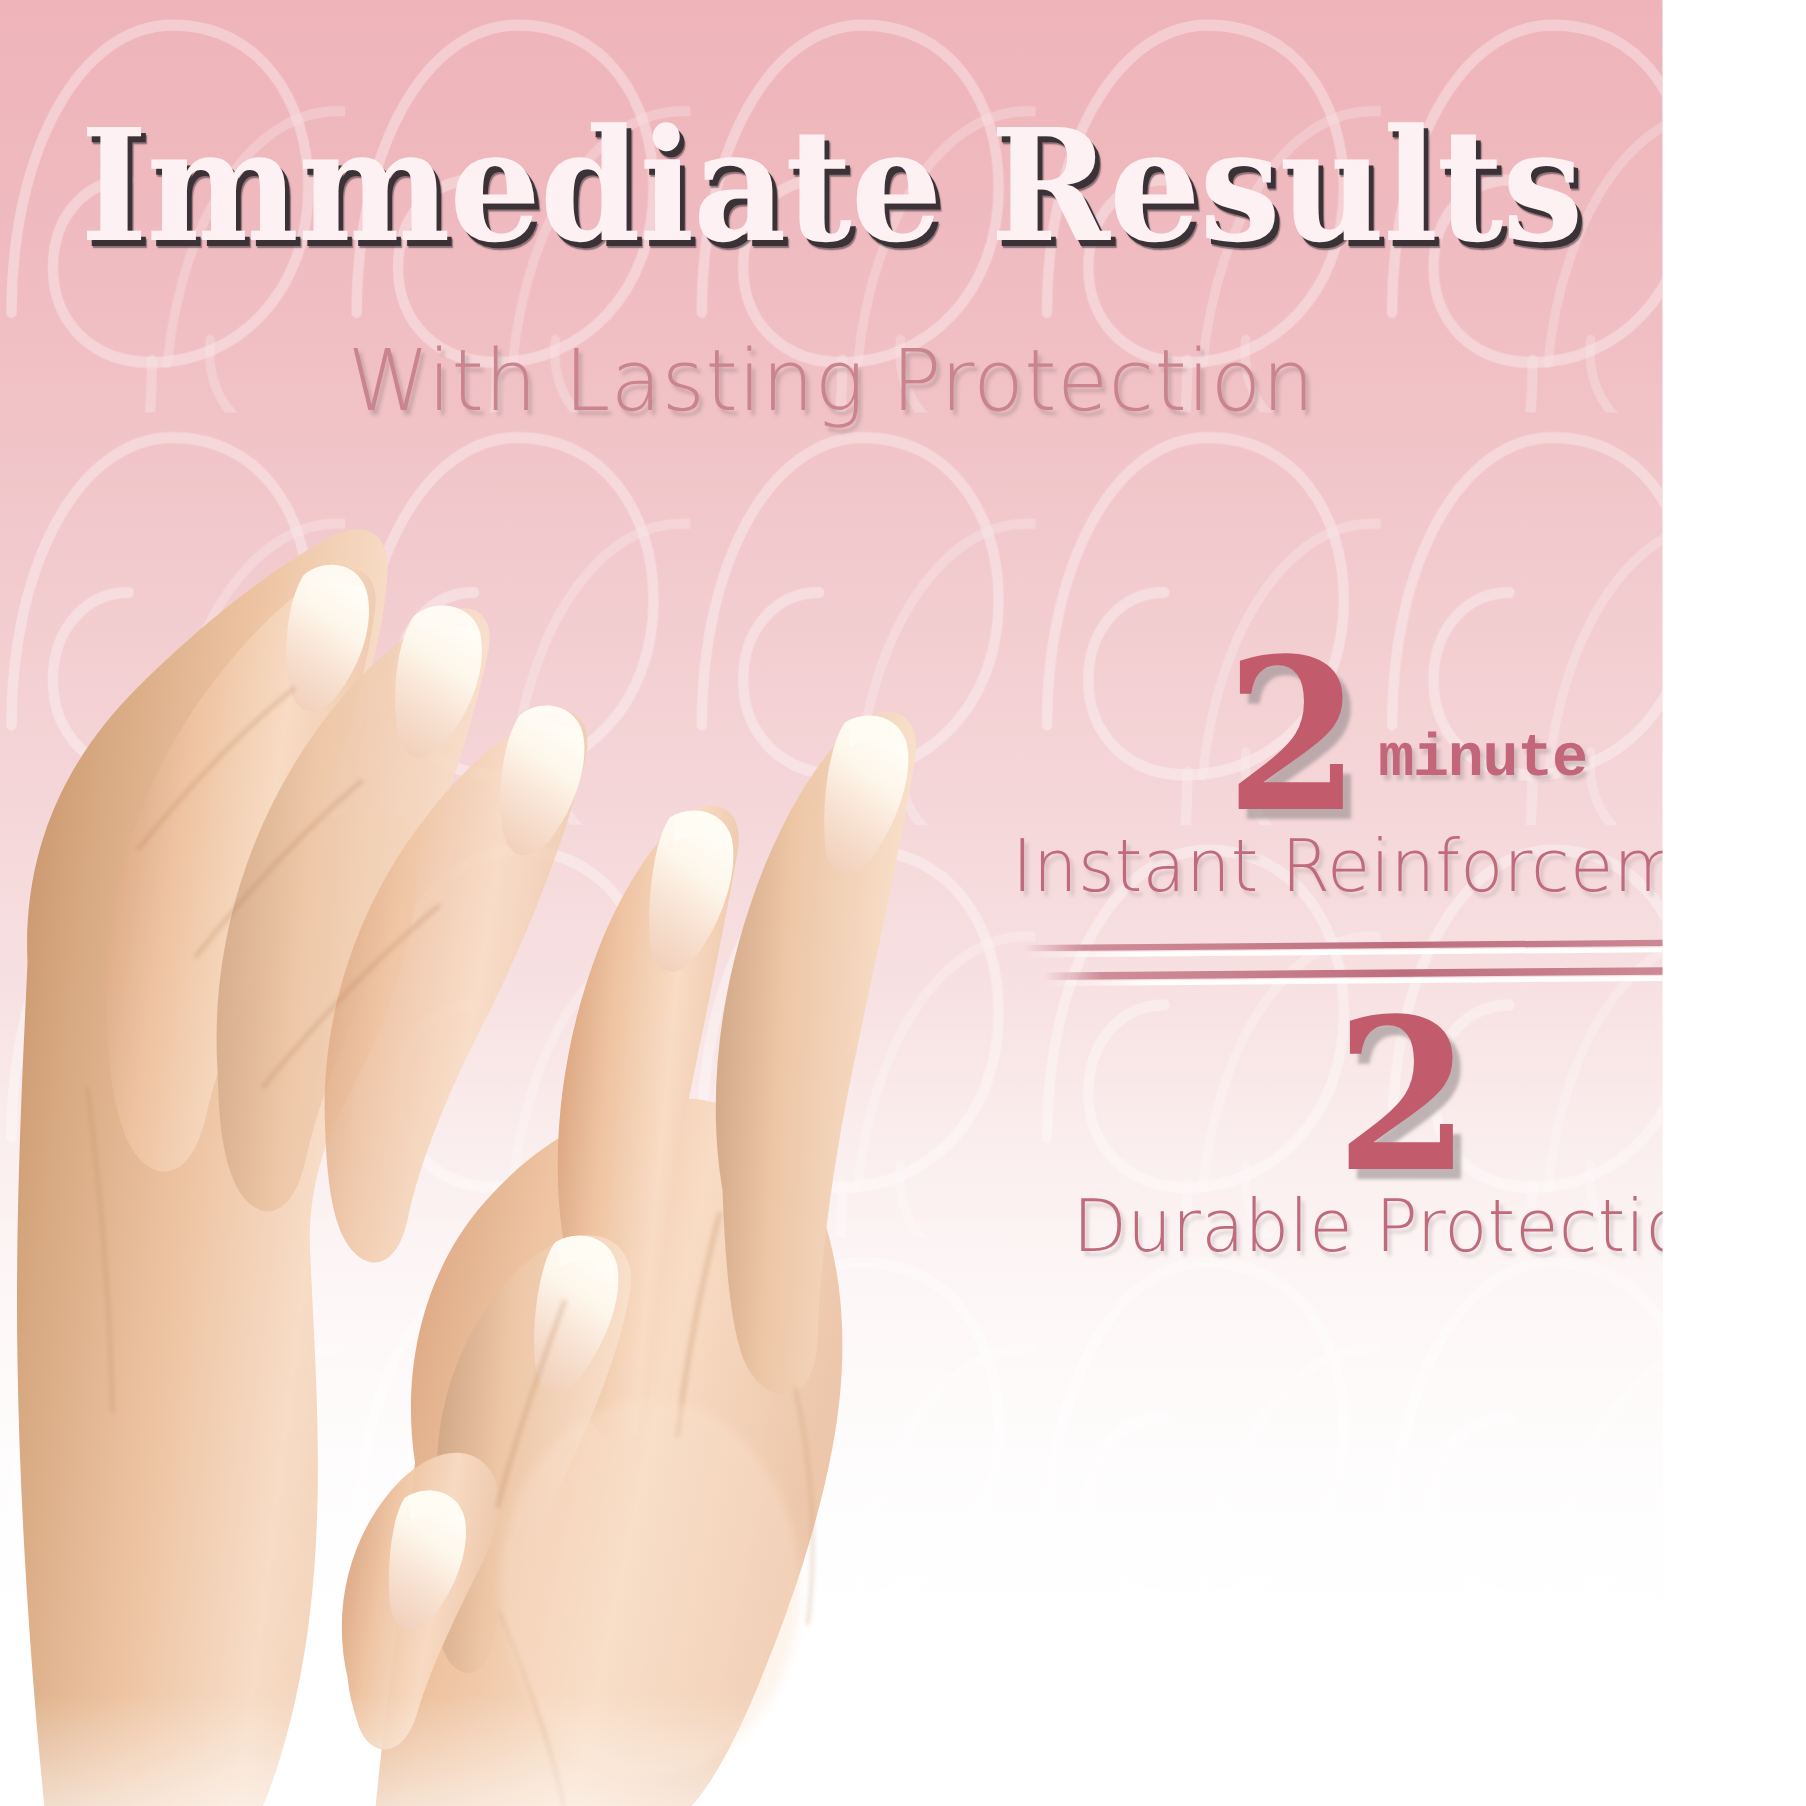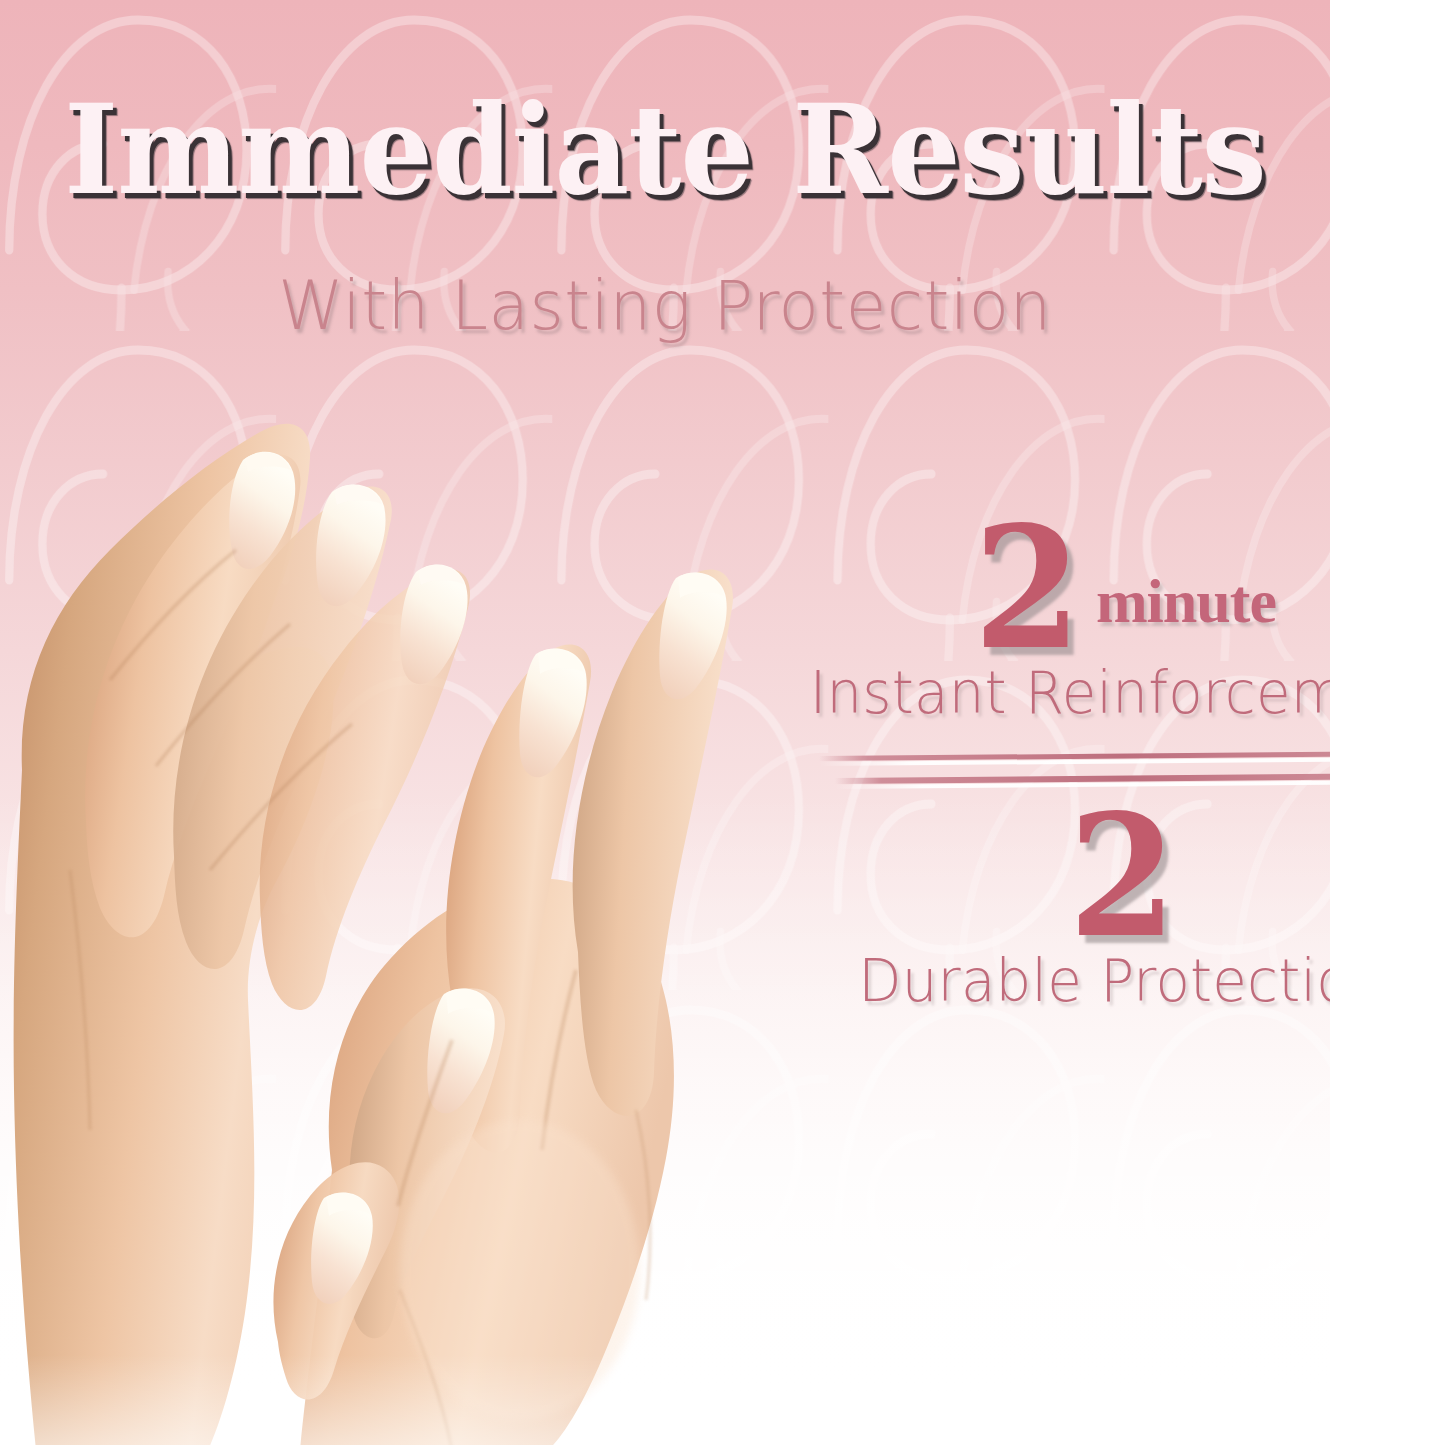--- a/index.html
+++ b/index.html
@@ -112,23 +112,23 @@
     font-family:"DejaVu Serif", "Liberation Serif", serif;
     font-weight:700;
     font-size:168px;
     line-height:.82;
     color:#c25b6c;
     text-shadow:7px 8px 3px rgba(150,140,142,.60);
     transform:scaleX(.92);
   }
 
   .stat-unit {
-    font-family:Liberation Serif, serif;
+    font-family:Liberation Mono, monospace;
     font-weight:700;
-    font-size:62px;
+    font-size:48px;
     line-height:1;
     color:#c4667a;
     letter-spacing:-1px;
     padding-bottom:26px;
     text-shadow:3px 4px 3px rgba(160,145,148,.42);
   }
 
   .stat-caption {
     text-align:center;
     font-family:"DejaVu Sans", "Liberation Sans", sans-serif;

